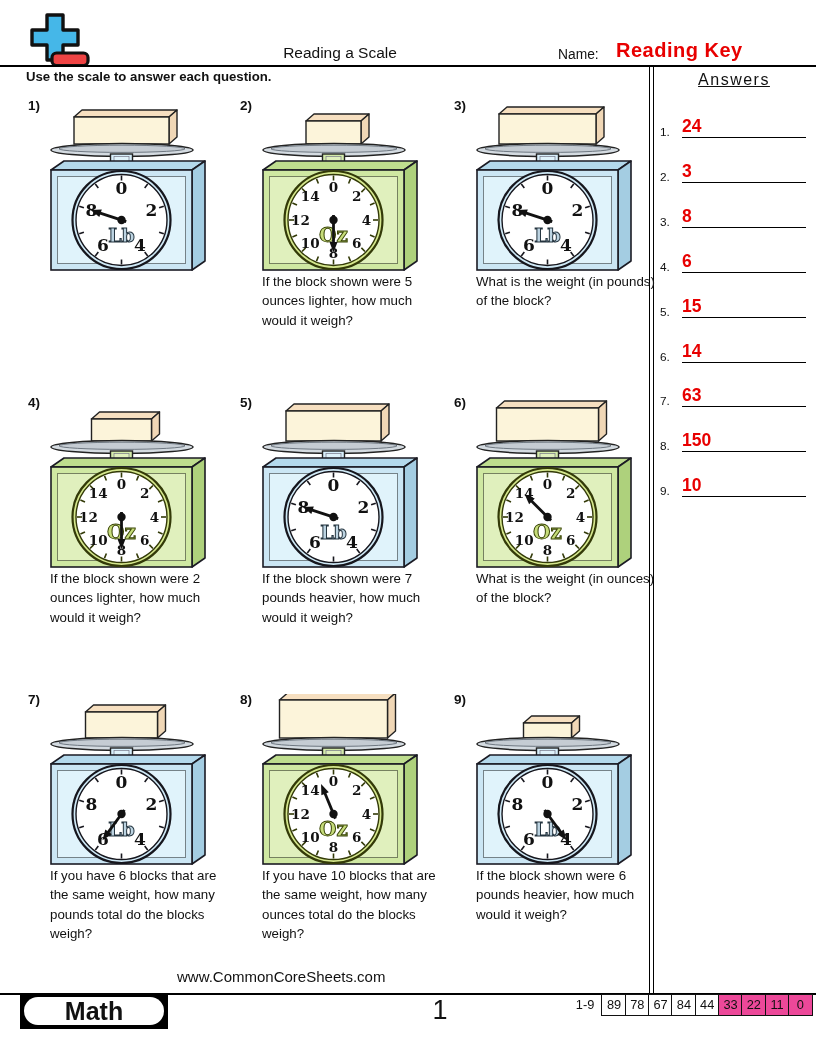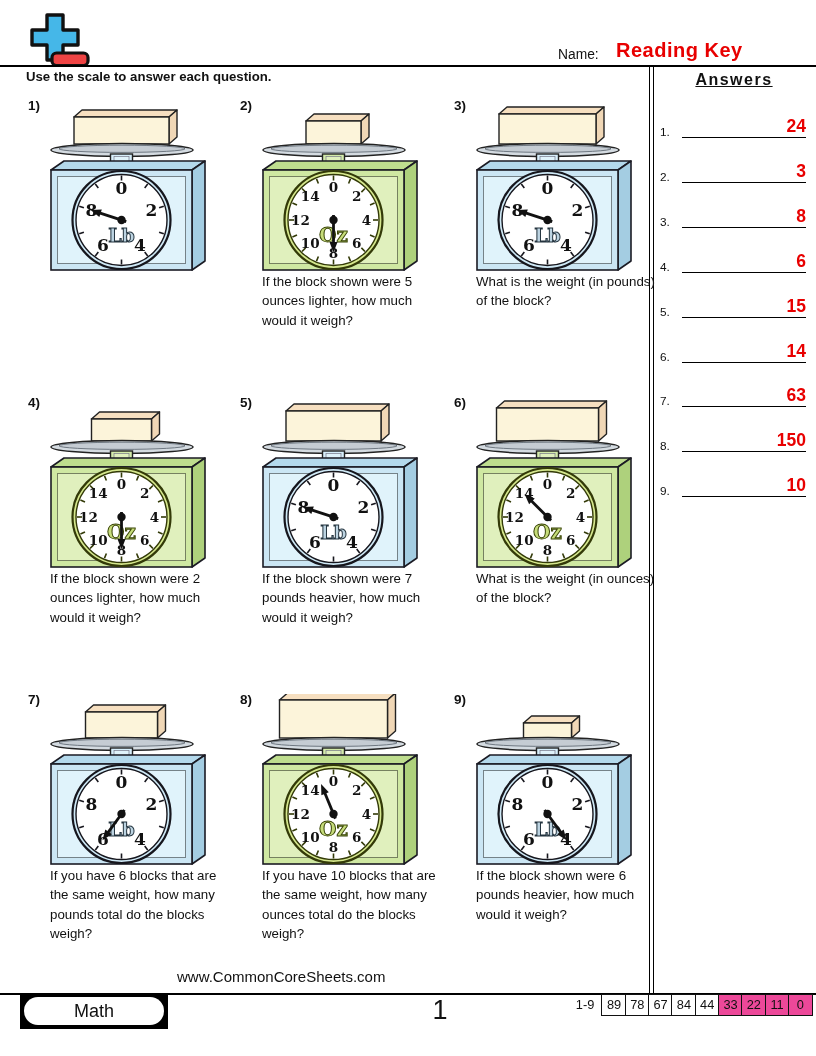--- a/index.html
+++ b/index.html
@@ -9,55 +9,56 @@
   .logo{position:absolute;left:16px;top:12px;width:82px;height:56px;}
   .title{position:absolute;left:230px;top:44px;width:220px;text-align:center;font-size:15.5px;}
   .name-label{position:absolute;left:558px;top:47px;font-size:13.8px;}
   .answer-key{position:absolute;left:616px;top:39px;font-size:20px;font-weight:bold;color:#e80000;letter-spacing:.5px;}
   .header-rule{position:absolute;left:0;top:64.5px;width:816px;height:2.2px;background:#000;}
   .instruction{position:absolute;left:26px;top:69px;font-size:13.2px;font-weight:bold;}
   
   .sep-line{position:absolute;top:66px;height:929px;width:1.8px;background:#000;}
   .sep-l1{left:648.5px;} .sep-l2{left:652.5px;}
   .answers-panel{position:absolute;left:652px;top:66px;width:164px;height:929px;}
-  .answers-title{position:absolute;top:5px;left:0;right:0;text-align:center;font-size:16px;font-weight:bold;
+  .answers-title{position:absolute;top:5px;left:0;right:0;text-align:center;font-size:16px;font-weight:normal;
                  text-decoration:underline;letter-spacing:1.5px;}
   .ans-row{position:absolute;left:4px;right:4px;height:30px;}
   .ans-num{position:absolute;left:4px;bottom:1px;font-size:11.8px;}
   .ans-val{position:absolute;left:26px;right:6px;bottom:2px;border-bottom:1.7px solid #000;
-           text-align:right;color:#e80000;font-weight:bold;font-size:17.5px;line-height:22px;}
+           text-align:left;color:#e80000;font-weight:bold;font-size:17.5px;line-height:22px;}
   
   .qcell{position:absolute;width:206px;height:292px;}
   .qlabel{position:absolute;left:4px;top:0;font-size:13.5px;font-weight:bold;}
   .qsvg{position:absolute;left:10px;top:2px;}
   .qtext{position:absolute;left:26px;top:174px;width:181px;font-size:13.3px;line-height:19.3px;}
   
   .footer-rule{position:absolute;left:0;top:993px;width:816px;height:2px;background:#000;}
   .math-pill{position:absolute;left:20px;top:993px;width:148px;height:36px;background:#000;}
   .math-inner{position:absolute;left:4px;top:4px;right:4px;bottom:4px;background:#fff;border-radius:17px;
-              display:flex;align-items:center;justify-content:center;font-size:18px;font-weight:normal;}
+              display:flex;align-items:center;justify-content:center;font-size:25px;font-weight:bold;}
   .website{position:absolute;left:177px;top:968px;font-size:15px;}
   .page-num{position:absolute;left:425px;top:995px;width:30px;text-align:center;font-size:27px;}
   .score-strip{position:absolute;right:3px;top:994px;display:flex;align-items:flex-start;}
   .score-label{font-size:12.8px;margin-right:9px;margin-top:3px;}
   .score-cell{width:23.2px;height:19.5px;border:1.9px solid #111;margin-left:-1.9px;background:#fff;
               font-size:12.8px;line-height:19.5px;text-align:center;}
   .score-cell.hl{background:#ec4899;}
 </style>
 </head>
 <body>
 
 <div class="page">
 
   <div class="logo">
     <svg width="82" height="56" viewBox="0 0 82 56">
       <path d="M31,3 h16 v15 h15 v15 h-15 v15 h-16 v-15 h-15 v-15 h15 z" fill="#45b7e8" stroke="#111" stroke-width="3.4" stroke-linejoin="round"></path>
       <rect x="36" y="41" width="36" height="12.5" rx="4.5" fill="#ef4444" stroke="#111" stroke-width="3.2"></rect>
     </svg>
   </div>
+  <div class="title">Reading a Scale</div>
   <span class="name-label">Name:</span>
   <span class="answer-key">Reading Key</span>
   <div class="header-rule"></div>
   <div class="instruction">Use the scale to answer each question.</div>
 
   <div class="sep-line sep-l1"></div>
   <div class="sep-line sep-l2"></div>
   <div class="answers-panel">
     <div class="answers-title">Answers</div>
     <div id="answer-items">

